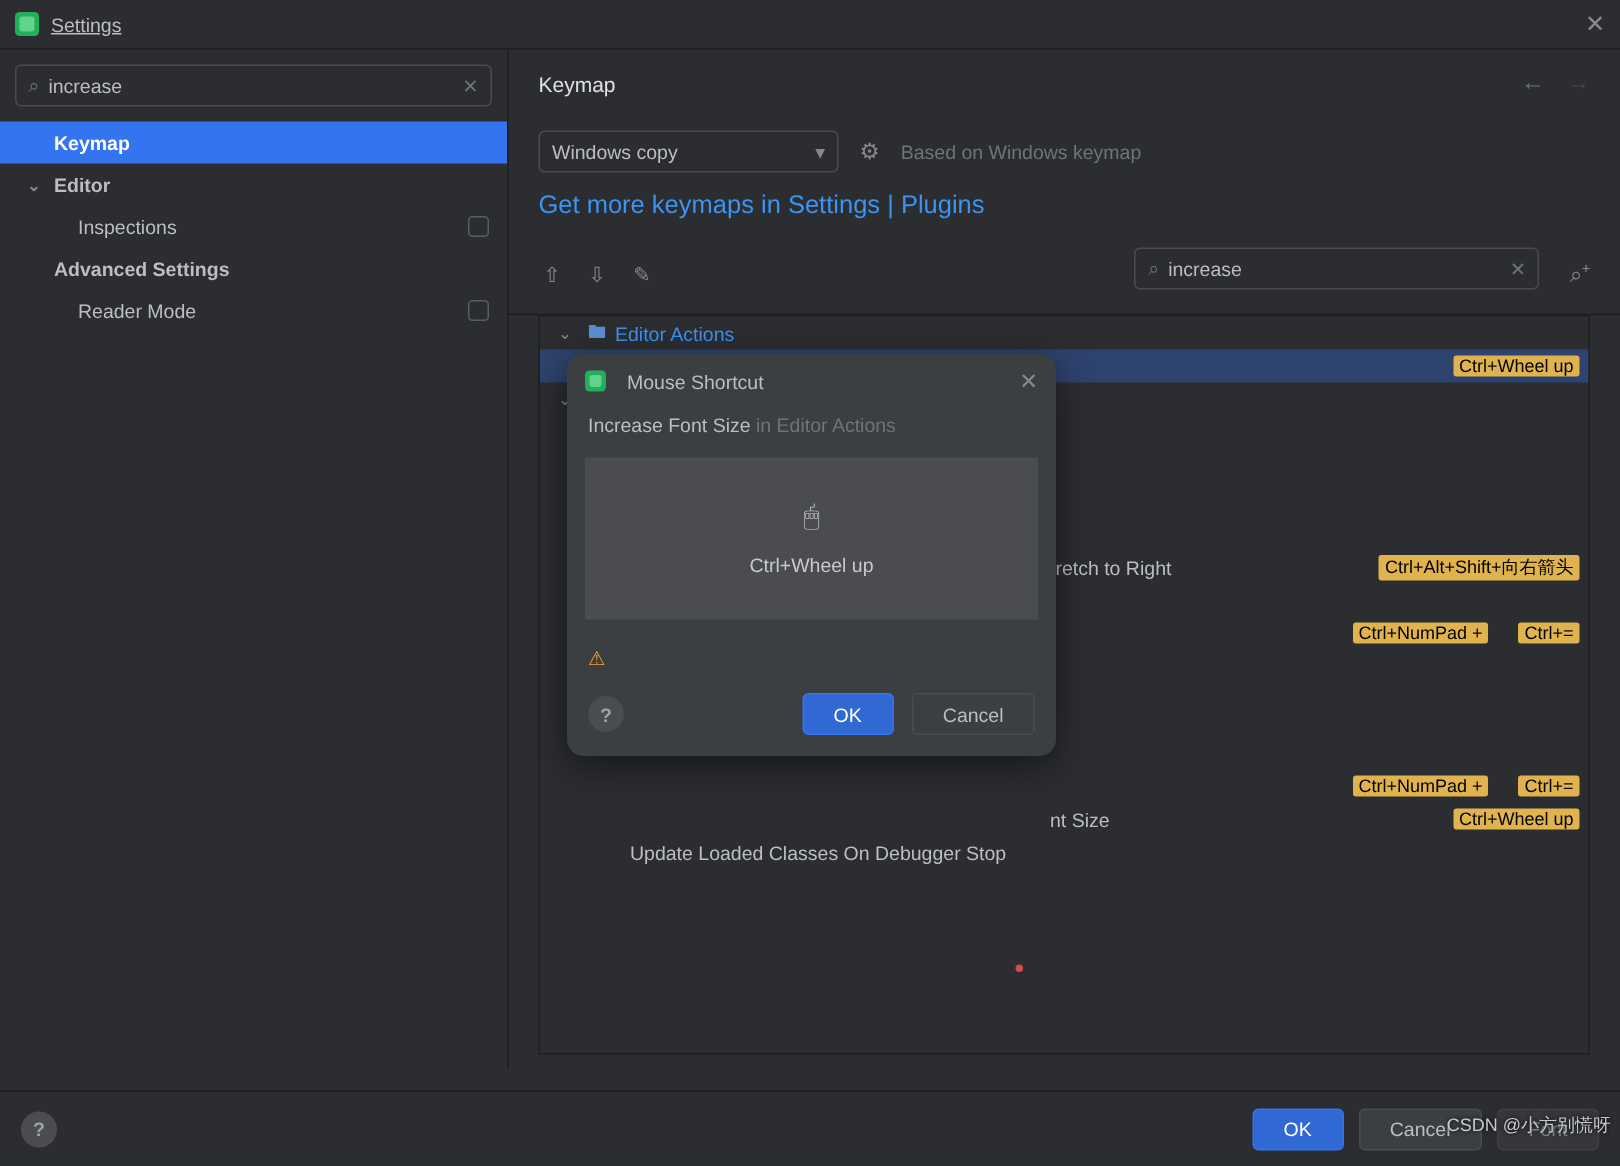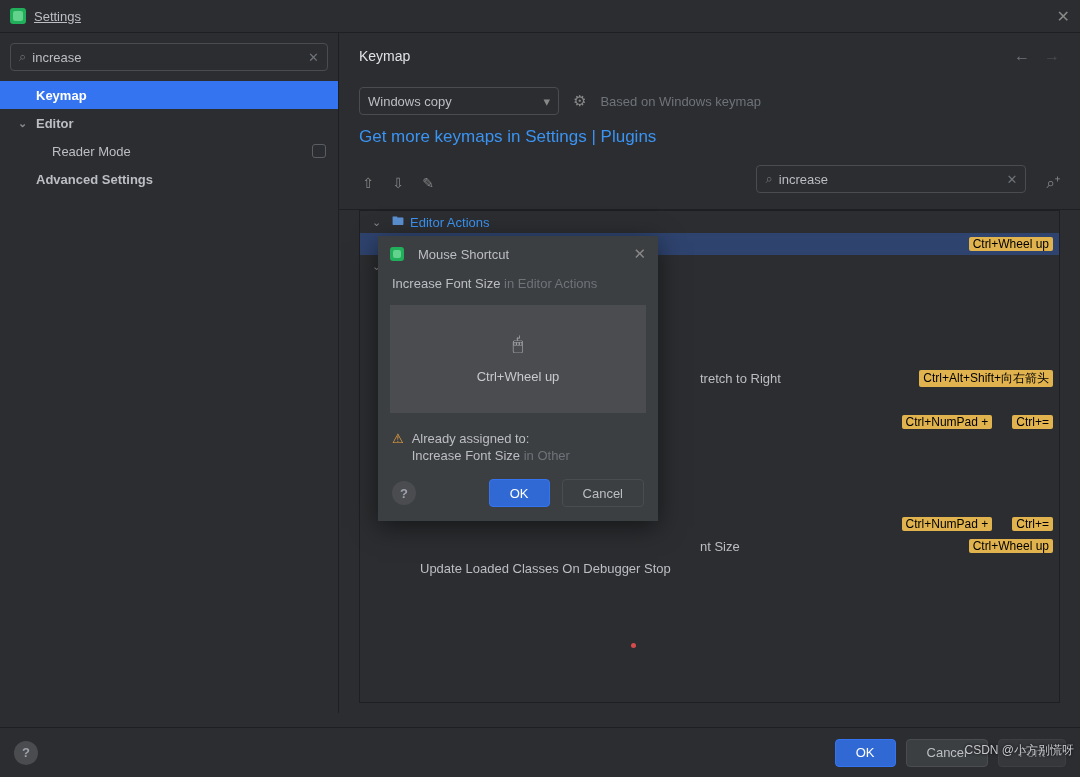--- a/index.html
+++ b/index.html
@@ -60,21 +60,21 @@
   .folder { width: 16px; font-size: 12px; margin-right: 4px; text-align: center; color: #5b8fd1; }
   .indent { display: inline-block; }
   .hl { background: #e0b34e; color: #000; border-radius: 2px; padding: 0 1px; }
   .row.sel { background: #2e436e; color: #fff; }
   .shortcut { margin-left: auto; background: #e0b34e; color: #000; border-radius: 2px; padding: 0 4px; font-size: 12px; }
   .row.cat { color: #3b93f2; }
   .obscured { color: #bcbec4; }
   .shortcut-group { margin-left: auto; display: flex; gap: 20px; }
 
   
-  .dialog { position: absolute; left: 378px; top: 236px; width: 280px; background: #3c3f41; box-shadow: 0 6px 24px rgba(0,0,0,0.5); border-radius: 0; color: #bcbec4; z-index: 10; }
+  .dialog { position: absolute; left: 378px; top: 236px; width: 326px; background: #3c3f41; box-shadow: 0 6px 24px rgba(0,0,0,0.5); border-radius: 11px; color: #bcbec4; z-index: 10; }
   .dialog-head { display: flex; align-items: center; height: 36px; padding: 0 12px; }
   .dialog-head .app-icon { width: 14px; height: 14px; }
   .dialog-head .dtitle { margin-left: 6px; font-size: 13px; }
   .dialog-head .x { margin-left: auto; color: #888; cursor: pointer; font-size: 15px; }
   .dialog-sub { padding: 4px 14px 10px 14px; font-size: 13px; }
   .dialog-sub .dim { color: #6f737a; }
   .input-area { margin: 4px 12px; height: 108px; background: #4a4c50; display: flex; flex-direction: column; align-items: center; justify-content: center; gap: 14px; color: #c8cace; }
   .mouse-icon { font-size: 18px; }
   .warn-row { padding: 14px 14px 4px 14px; display: flex; gap: 8px; font-size: 13px; }
   .warn-icon { color: #f2a53c; }
@@ -112,25 +112,29 @@
       <span class="clear-x">✕</span>
     </div>
     <div class="tree-item lvl0 selected">
       <span>Keymap</span>
     </div>
     <div class="tree-item expandable">
       <span class="chev">⌄</span>
       <span>Editor</span>
     </div>
     <div class="tree-item" style="padding-left:52px">
+      <span>Inspections</span>
+      <span class="badge"></span>
+    </div>
+    <div class="tree-item lvl0">
+      <span>Advanced Settings</span>
+    </div>
+    <div class="tree-item" style="padding-left:52px">
       <span>Reader Mode</span>
       <span class="badge"></span>
-    </div>
-    <div class="tree-item lvl0">
-      <span>Advanced Settings</span>
     </div>
   </div>
 
   <div class="main">
     <div class="main-head">
       <div class="main-title">Keymap</div>
       <div class="nav-arrows">
         <span>←</span>
         <span style="opacity:.4">→</span>
       </div>
@@ -239,24 +243,20 @@
   </div>
   <div class="dialog-sub">
     <span>Increase Font Size</span> <span class="dim">in Editor Actions</span>
   </div>
   <div class="input-area">
     <span class="mouse-icon">🖱</span>
     <span>Ctrl+Wheel up</span>
   </div>
   <div class="warn-row" style="position:relative">
     <span class="warn-icon">⚠</span>
-    <div>
-      <div>Already assigned to:</div>
-      <div style="padding-top:2px"><span>Increase Font Size</span> <span class="dim">in Other</span></div>
-    </div>
     <div class="red-dot"></div>
   </div>
   <div class="dialog-buttons">
     <div class="help-btn">?</div>
     <div class="spacer"></div>
     <div class="btn primary">
         <span>OK</span>
       </div>
     <div class="btn">
         <span>Cancel</span>

